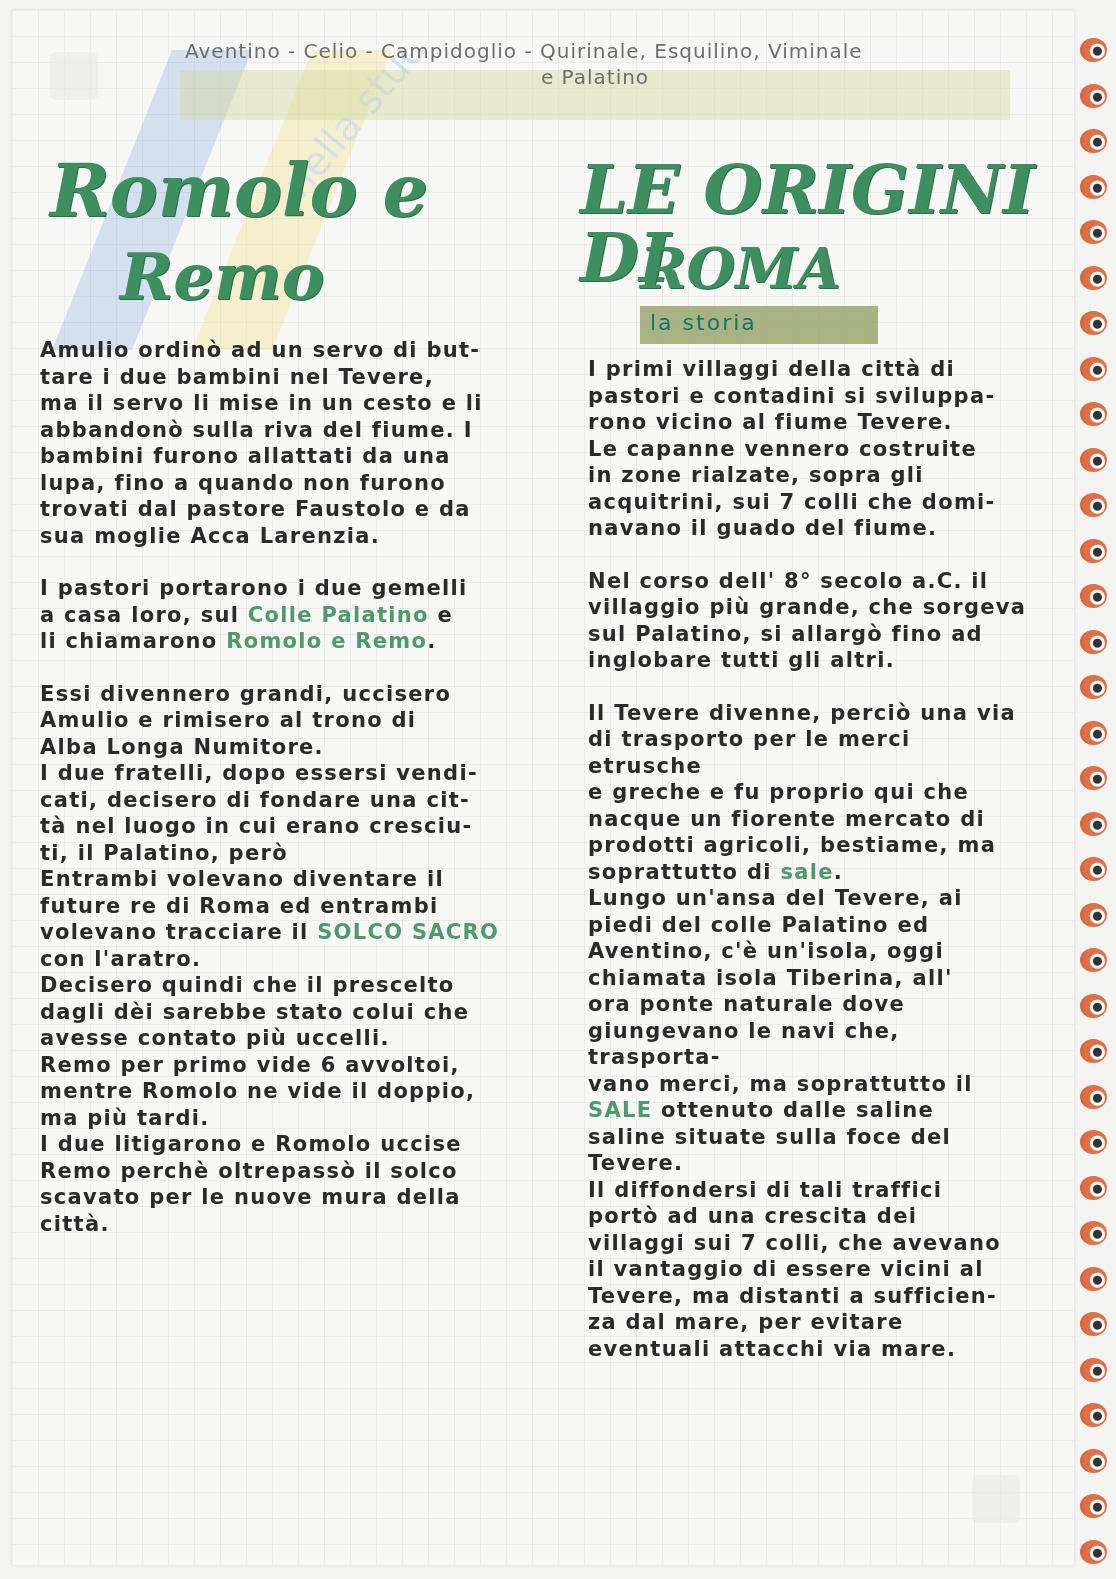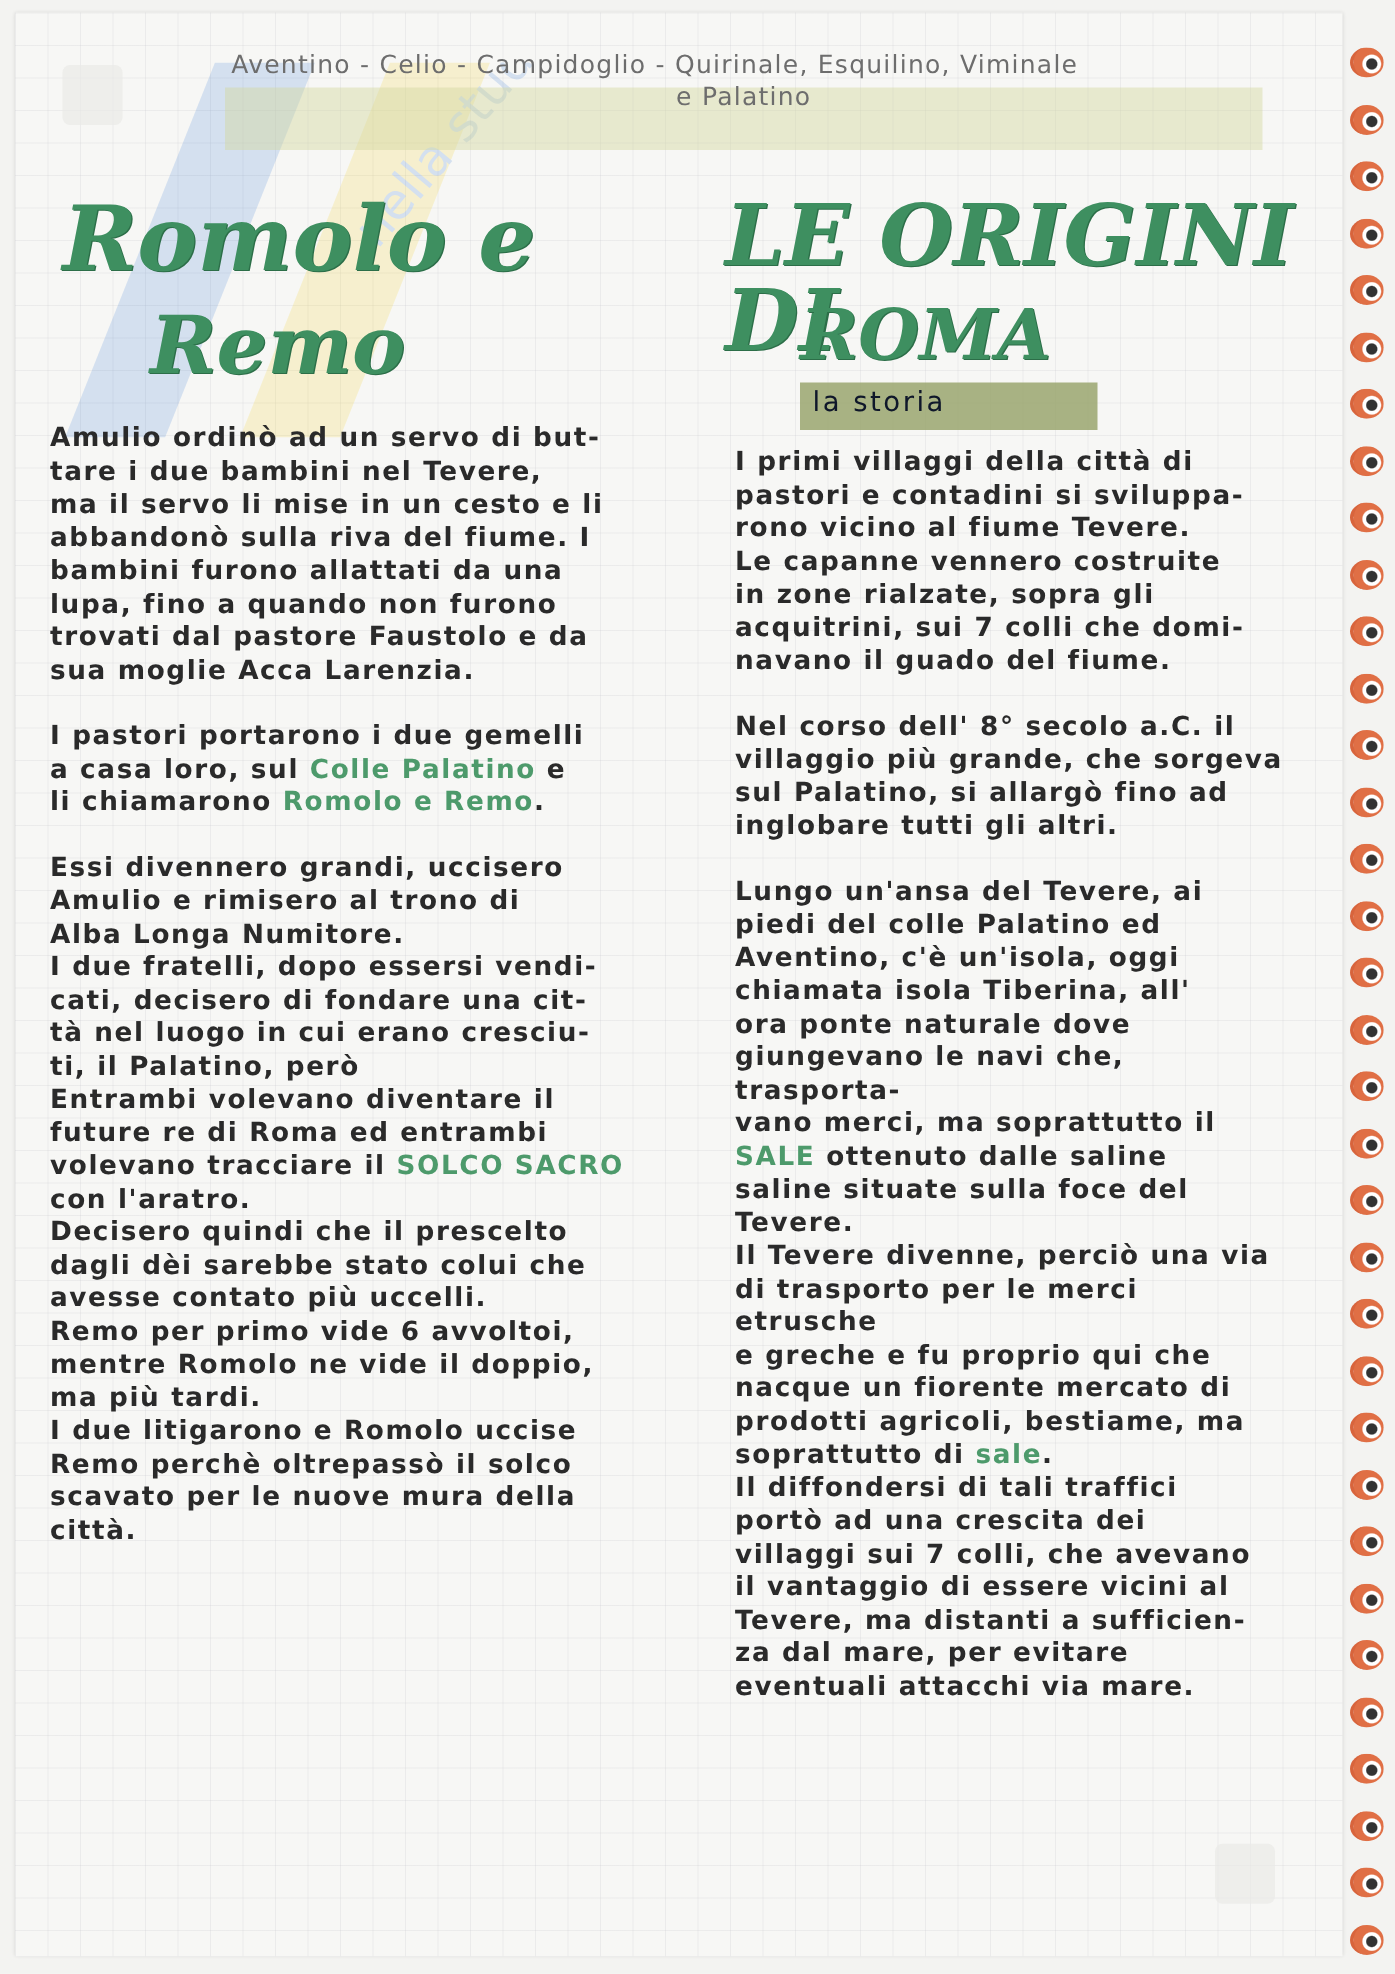--- a/index.html
+++ b/index.html
@@ -43,21 +43,21 @@
   }
   .title-left-1 { left: 50px; top: 155px; width: 390px; font-size: 72px; }
   .title-left-2 { left: 120px; top: 245px; width: 280px; font-size: 64px; }
   .title-right-1 { left: 580px; top: 155px; width: 490px; font-size: 68px; }
   .title-right-2 { left: 640px; top: 240px; width: 300px; font-size: 56px; font-style: italic; }
   .label-tape {
     position: absolute; left: 640px; top: 306px; width: 238px; height: 38px;
     background: #9aa66e; opacity: 0.85;
   }
   .label-text {
-    position: absolute; left: 650px; top: 310px; font-size: 22px; color: #0f172a; letter-spacing: 2px;
+    position: absolute; left: 650px; top: 310px; font-size: 22px; color: #0f766e; letter-spacing: 2px;
   }
   .col {
     position: absolute; font-size: 21px; line-height: 26.5px; color: #2a2a2a; letter-spacing: 1.3px;
   }
   .col p { margin: 0 0 26px 0; white-space: pre-line; font-weight: bold; }
   .col p.tight { margin-bottom: 0; }
   .left-col { left: 40px; top: 337px; width: 490px; }
   .right-col { left: 588px; top: 340px; width: 440px; margin-top: 16px; }
   .hl { color: #4d9a6b; }
   .spiral {
@@ -137,36 +137,36 @@
 pastori e contadini si sviluppa-
 rono vicino al fiume Tevere.
 Le capanne vennero costruite
 in zone rialzate, sopra gli
 acquitrini, sui 7 colli che domi-
 navano il guado del fiume.</p>
   <p>Nel corso dell' 8° secolo a.C. il
 villaggio più grande, che sorgeva
 sul Palatino, si allargò fino ad
 inglobare tutti gli altri.</p>
+  <p class="tight"><span>Il Tevere divenne, perciò una via
+di trasporto per le merci etrusche
+e greche e fu proprio qui che
+nacque un fiorente mercato di
+prodotti agricoli, bestiame, ma
+soprattutto di </span><span class="hl">sale</span><span>.</span></p>
   <p class="tight"><span>Lungo un'ansa del Tevere, ai
 piedi del colle Palatino ed
 Aventino, c'è un'isola, oggi
 chiamata isola Tiberina, all'
 ora ponte naturale dove
 giungevano le navi che, trasporta-
 vano merci, ma soprattutto il
 </span><span class="hl">SALE</span><span> ottenuto dalle saline
 saline situate sulla foce del
 Tevere.</span></p>
-  <p class="tight"><span>Il Tevere divenne, perciò una via
-di trasporto per le merci etrusche
-e greche e fu proprio qui che
-nacque un fiorente mercato di
-prodotti agricoli, bestiame, ma
-soprattutto di </span><span class="hl">sale</span><span>.</span></p>
   <p>Il diffondersi di tali traffici
 portò ad una crescita dei
 villaggi sui 7 colli, che avevano
 il vantaggio di essere vicini al
 Tevere, ma distanti a sufficien-
 za dal mare, per evitare
 eventuali attacchi via mare.</p>
 </div>
 
 <div class="spiral" id="spiral">

